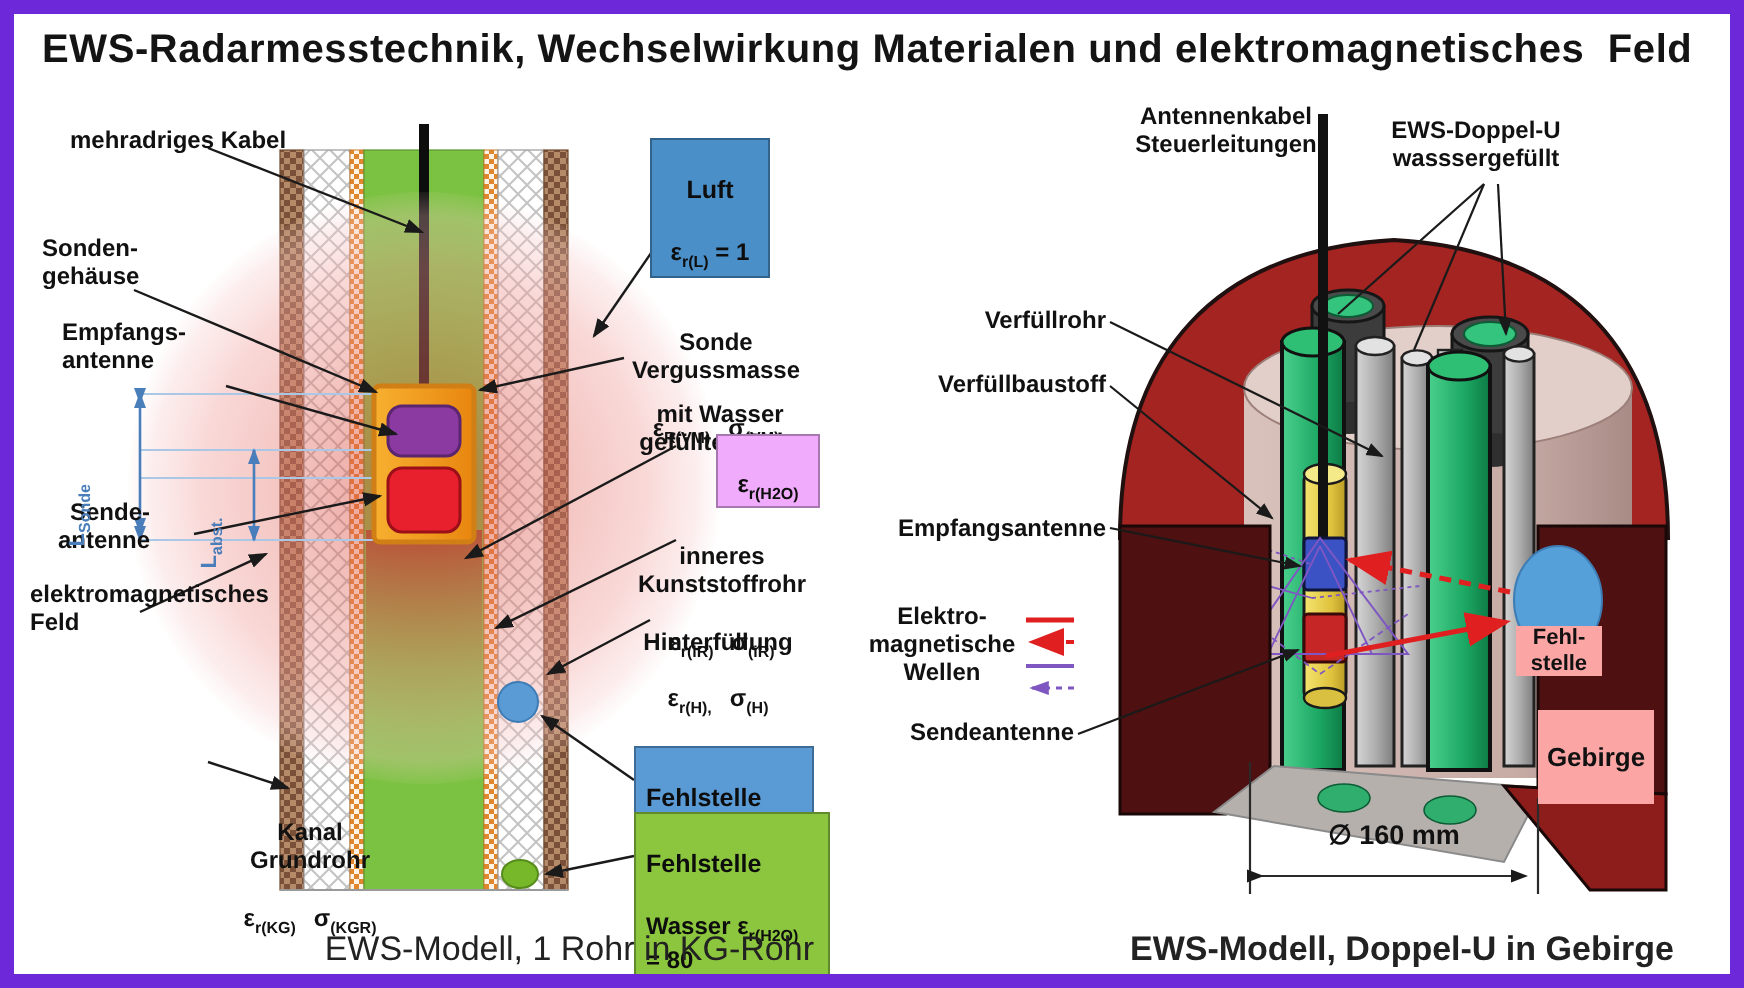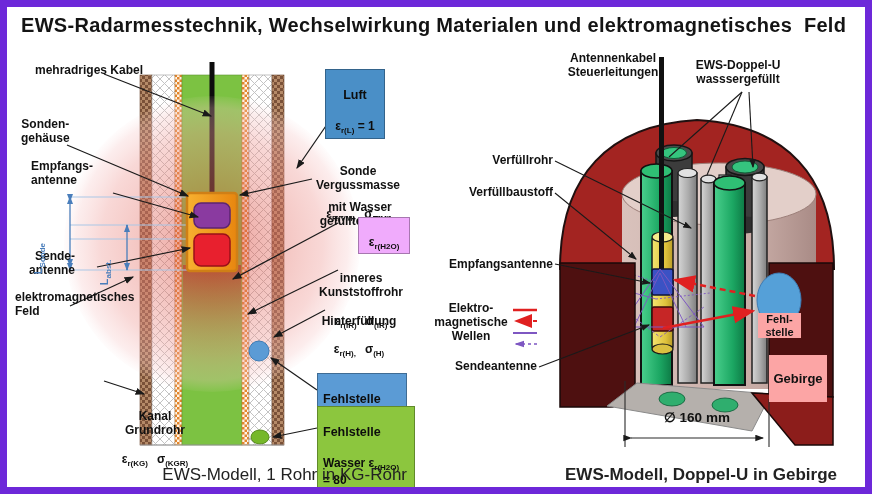--- a/index.html
+++ b/index.html
@@ -244,21 +244,21 @@
         <line x1="618" y1="374" x2="618" y2="440"></line>
         <line x1="762" y1="392" x2="762" y2="440"></line>
         <line x1="624" y1="431" x2="756" y2="431" marker-start="url(#ah)" marker-end="url(#ah)"></line>
       </g>
     </g>
   </svg>
 
   <div class="title">EWS-Radarmesstechnik, Wechselwirkung Materialen und elektromagnetisches  Feld</div>
 
   <div class="lbl" style="left:28px;top:56px;">mehradriges Kabel</div>
-  <div class="lbl" style="left:14px;top:110px;text-align:center;">Sonden-
+  <div class="lbl" style="left:14px;top:110px;">Sonden-
 gehäuse</div>
   <div class="lbl" style="left:24px;top:152px;">Empfangs-
 antenne</div>
   <div class="lbl" style="left:22px;top:242px;text-align:right;">Sende-
 antenne</div>
   <div class="lbl" style="left:8px;top:283px;width:132px;">elektromagnetisches
 Feld</div>
 
   <div class="lbl ctr" style="left:98px;top:388px;width:100px;">
     <span>Kanal

